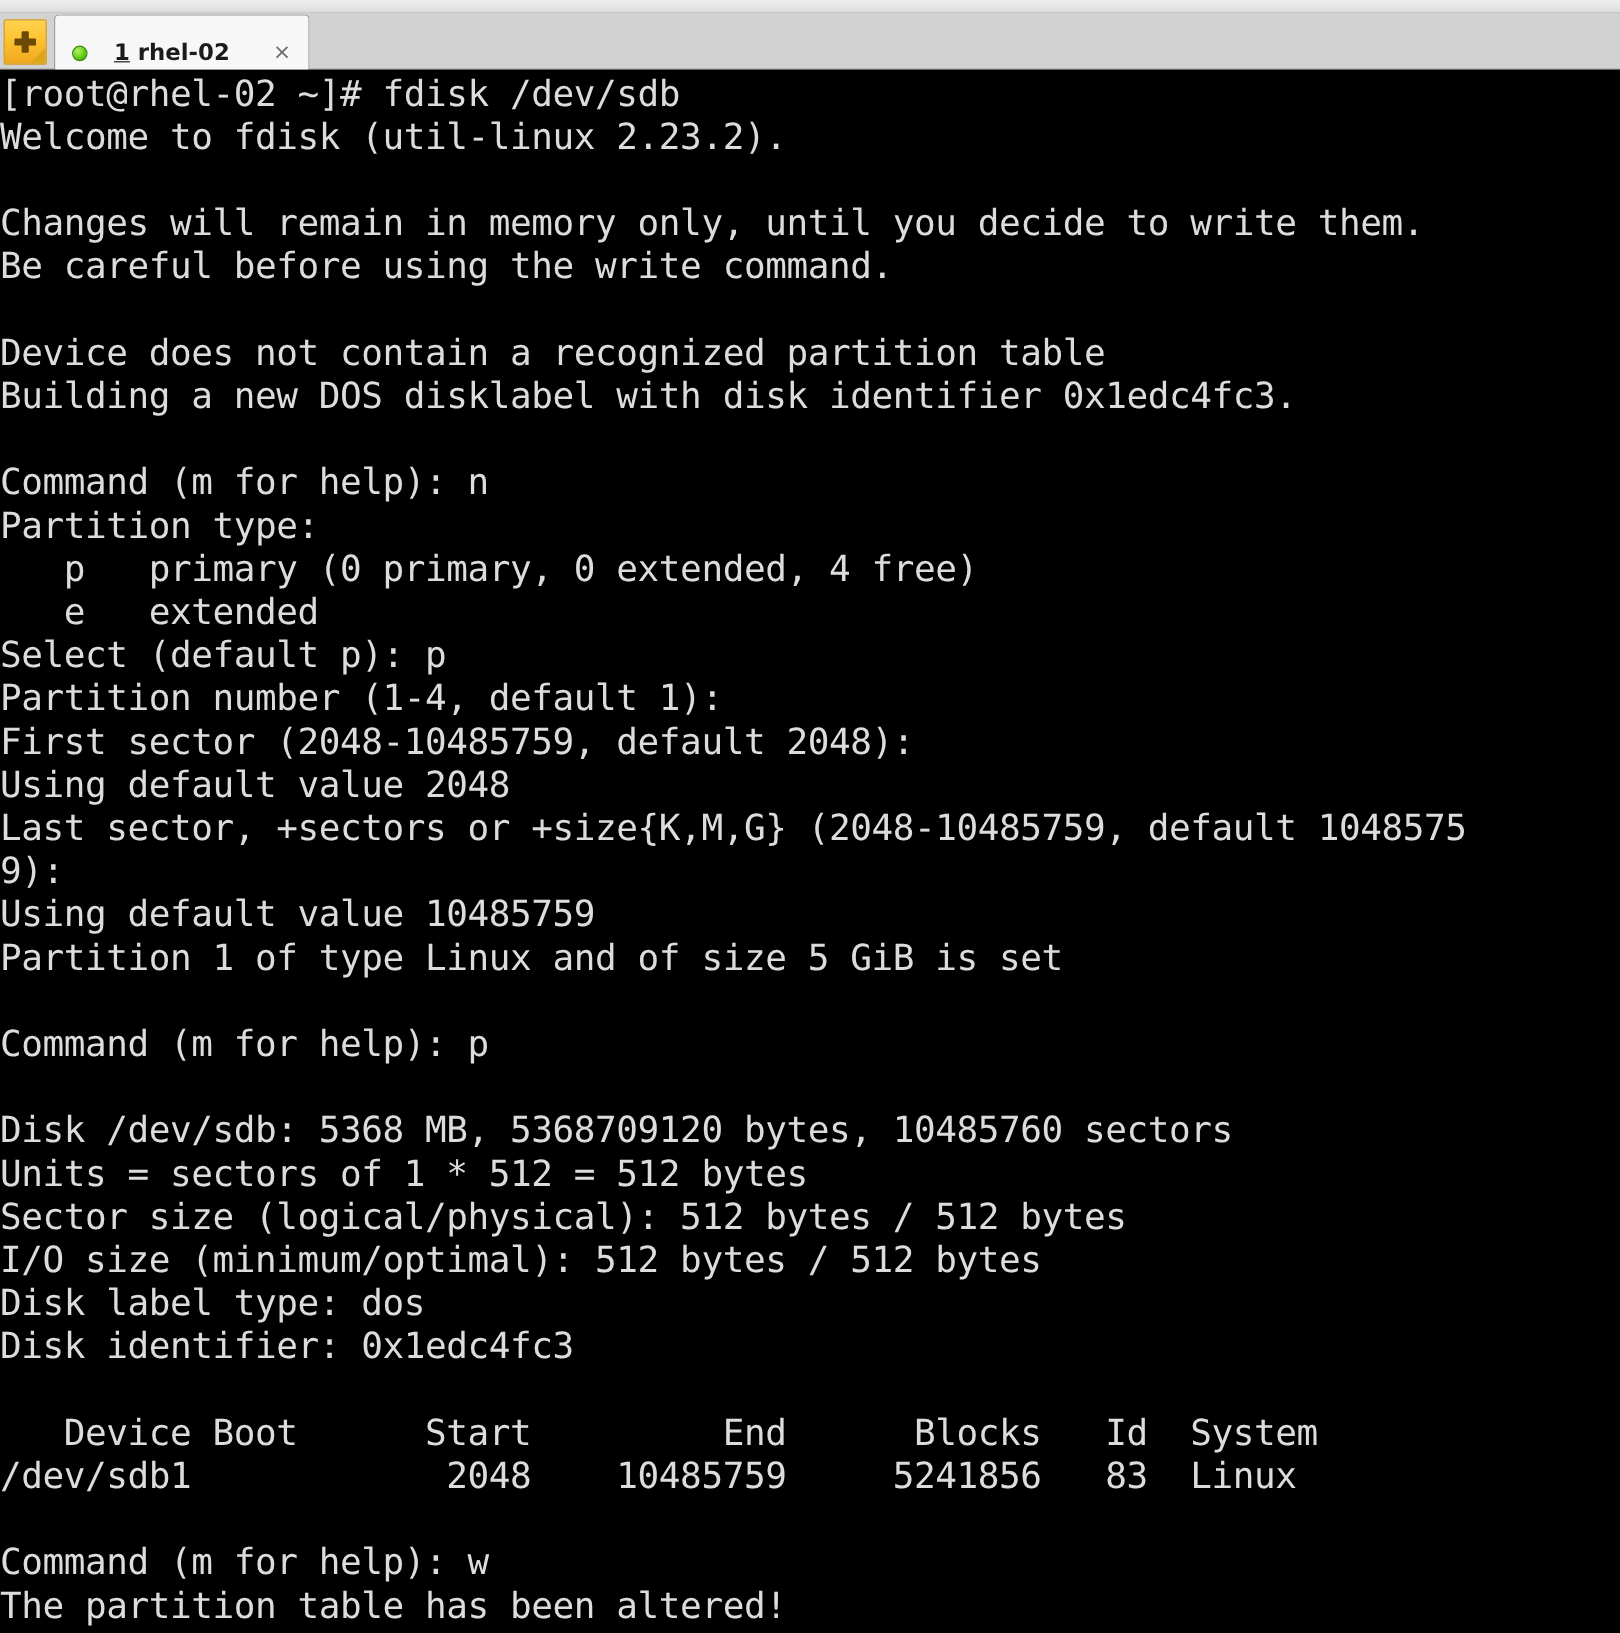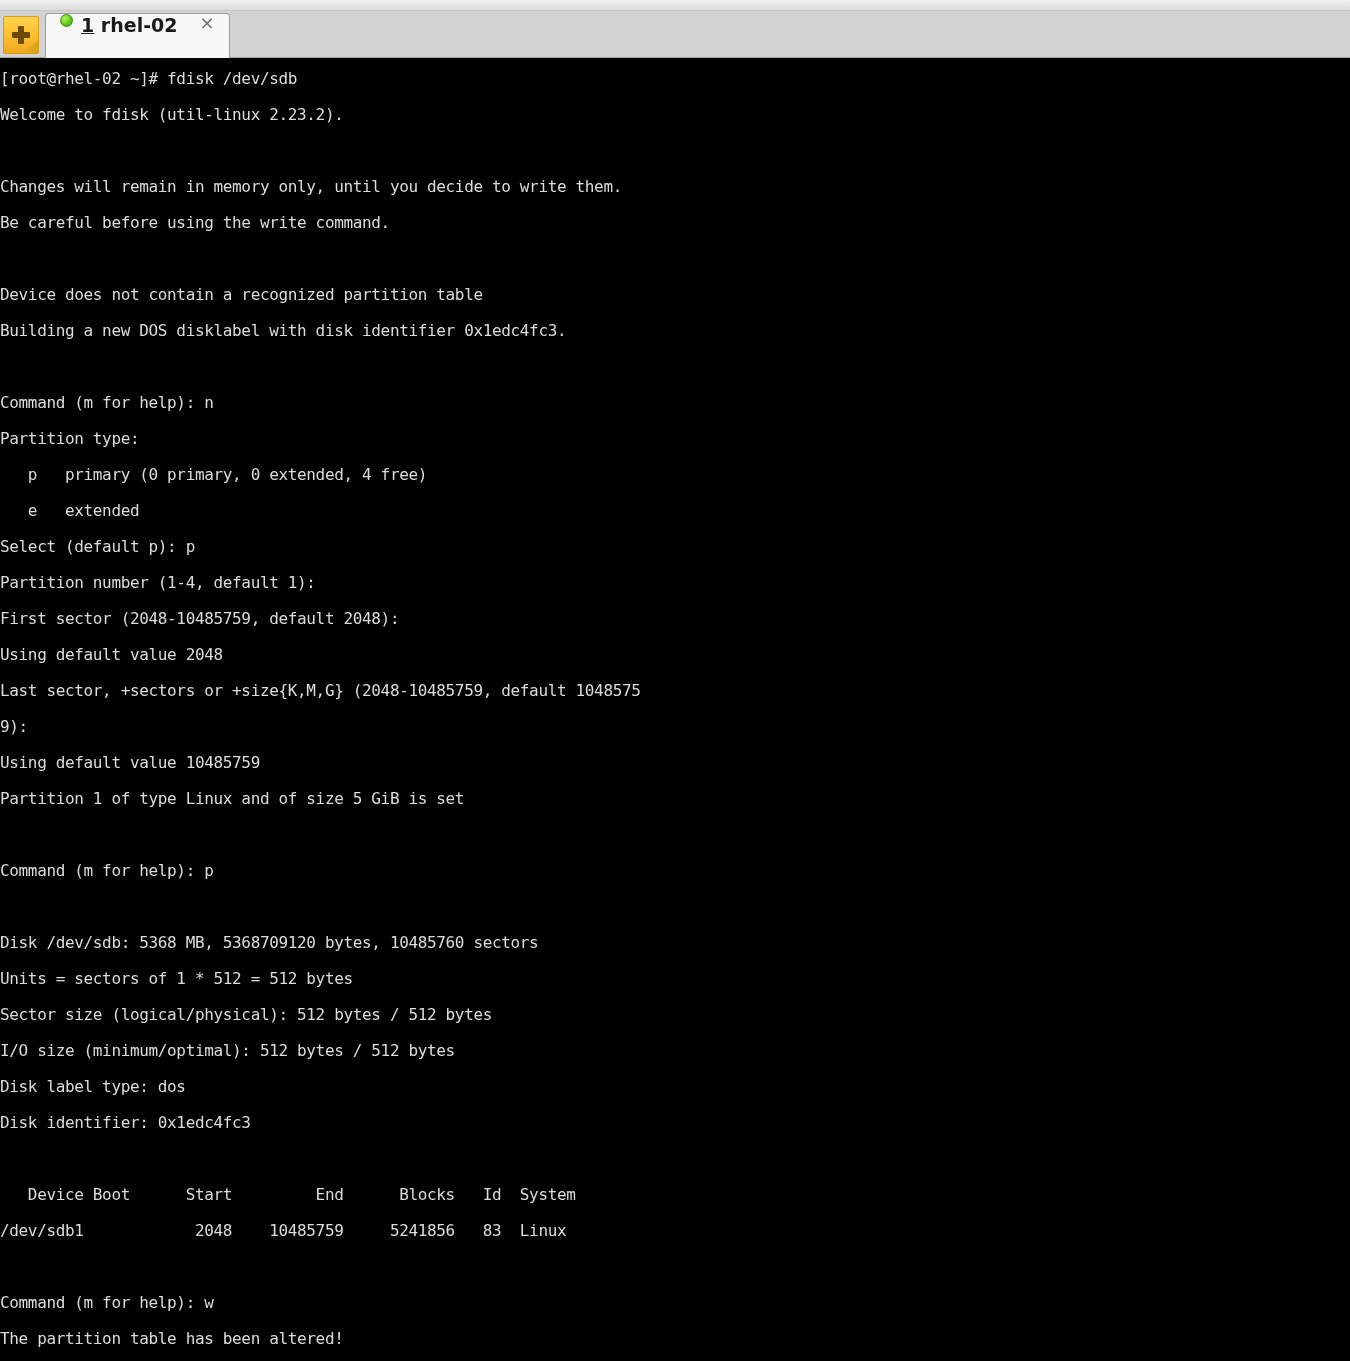--- a/index.html
+++ b/index.html
@@ -80,29 +80,31 @@
   
   #tab-list {
     position: absolute;
     left: 45px;
     top: 12px;
     height: 46px;
   }
   .tab {
     position: relative;
     display: inline-flex;
+    align-items: center;
     height: 63px;
     padding: 0 10px 0 14px;
     background: #f7f7f7;
     border: 1px solid #9e9e9e;
     border-bottom: none;
     border-top-left-radius: 4px;
     border-top-right-radius: 4px;
     box-sizing: border-box;
     cursor: pointer;
+    gap: 14px;
   }
   .tab-status-dot {
     width: 13px;
     height: 13px;
     border-radius: 50%;
     background: radial-gradient(circle at 35% 32%, #b6f06a 0%, #63cc17 55%, #3c9408 100%);
     border: 1px solid #3f8c10;
     box-sizing: border-box;
     margin-right: 8px;
     flex: 0 0 auto;
@@ -134,21 +136,21 @@
     left: 0;
     top: 58px;
     width: 1350px;
     height: 1303px;
     background: #000000;
     overflow: hidden;
   }
   #terminal-screen {
     padding: 3px 0 0 0;
     font-family: "DejaVu Sans Mono", monospace;
-    font-size: 16px;
+    font-size: 30px;
     line-height: 36px;
     color: #dcdcdc;
     white-space: pre;
     letter-spacing: -0.35px;
   }
   .term-line {
     height: 36px;
     white-space: pre;
   }
 </style>

